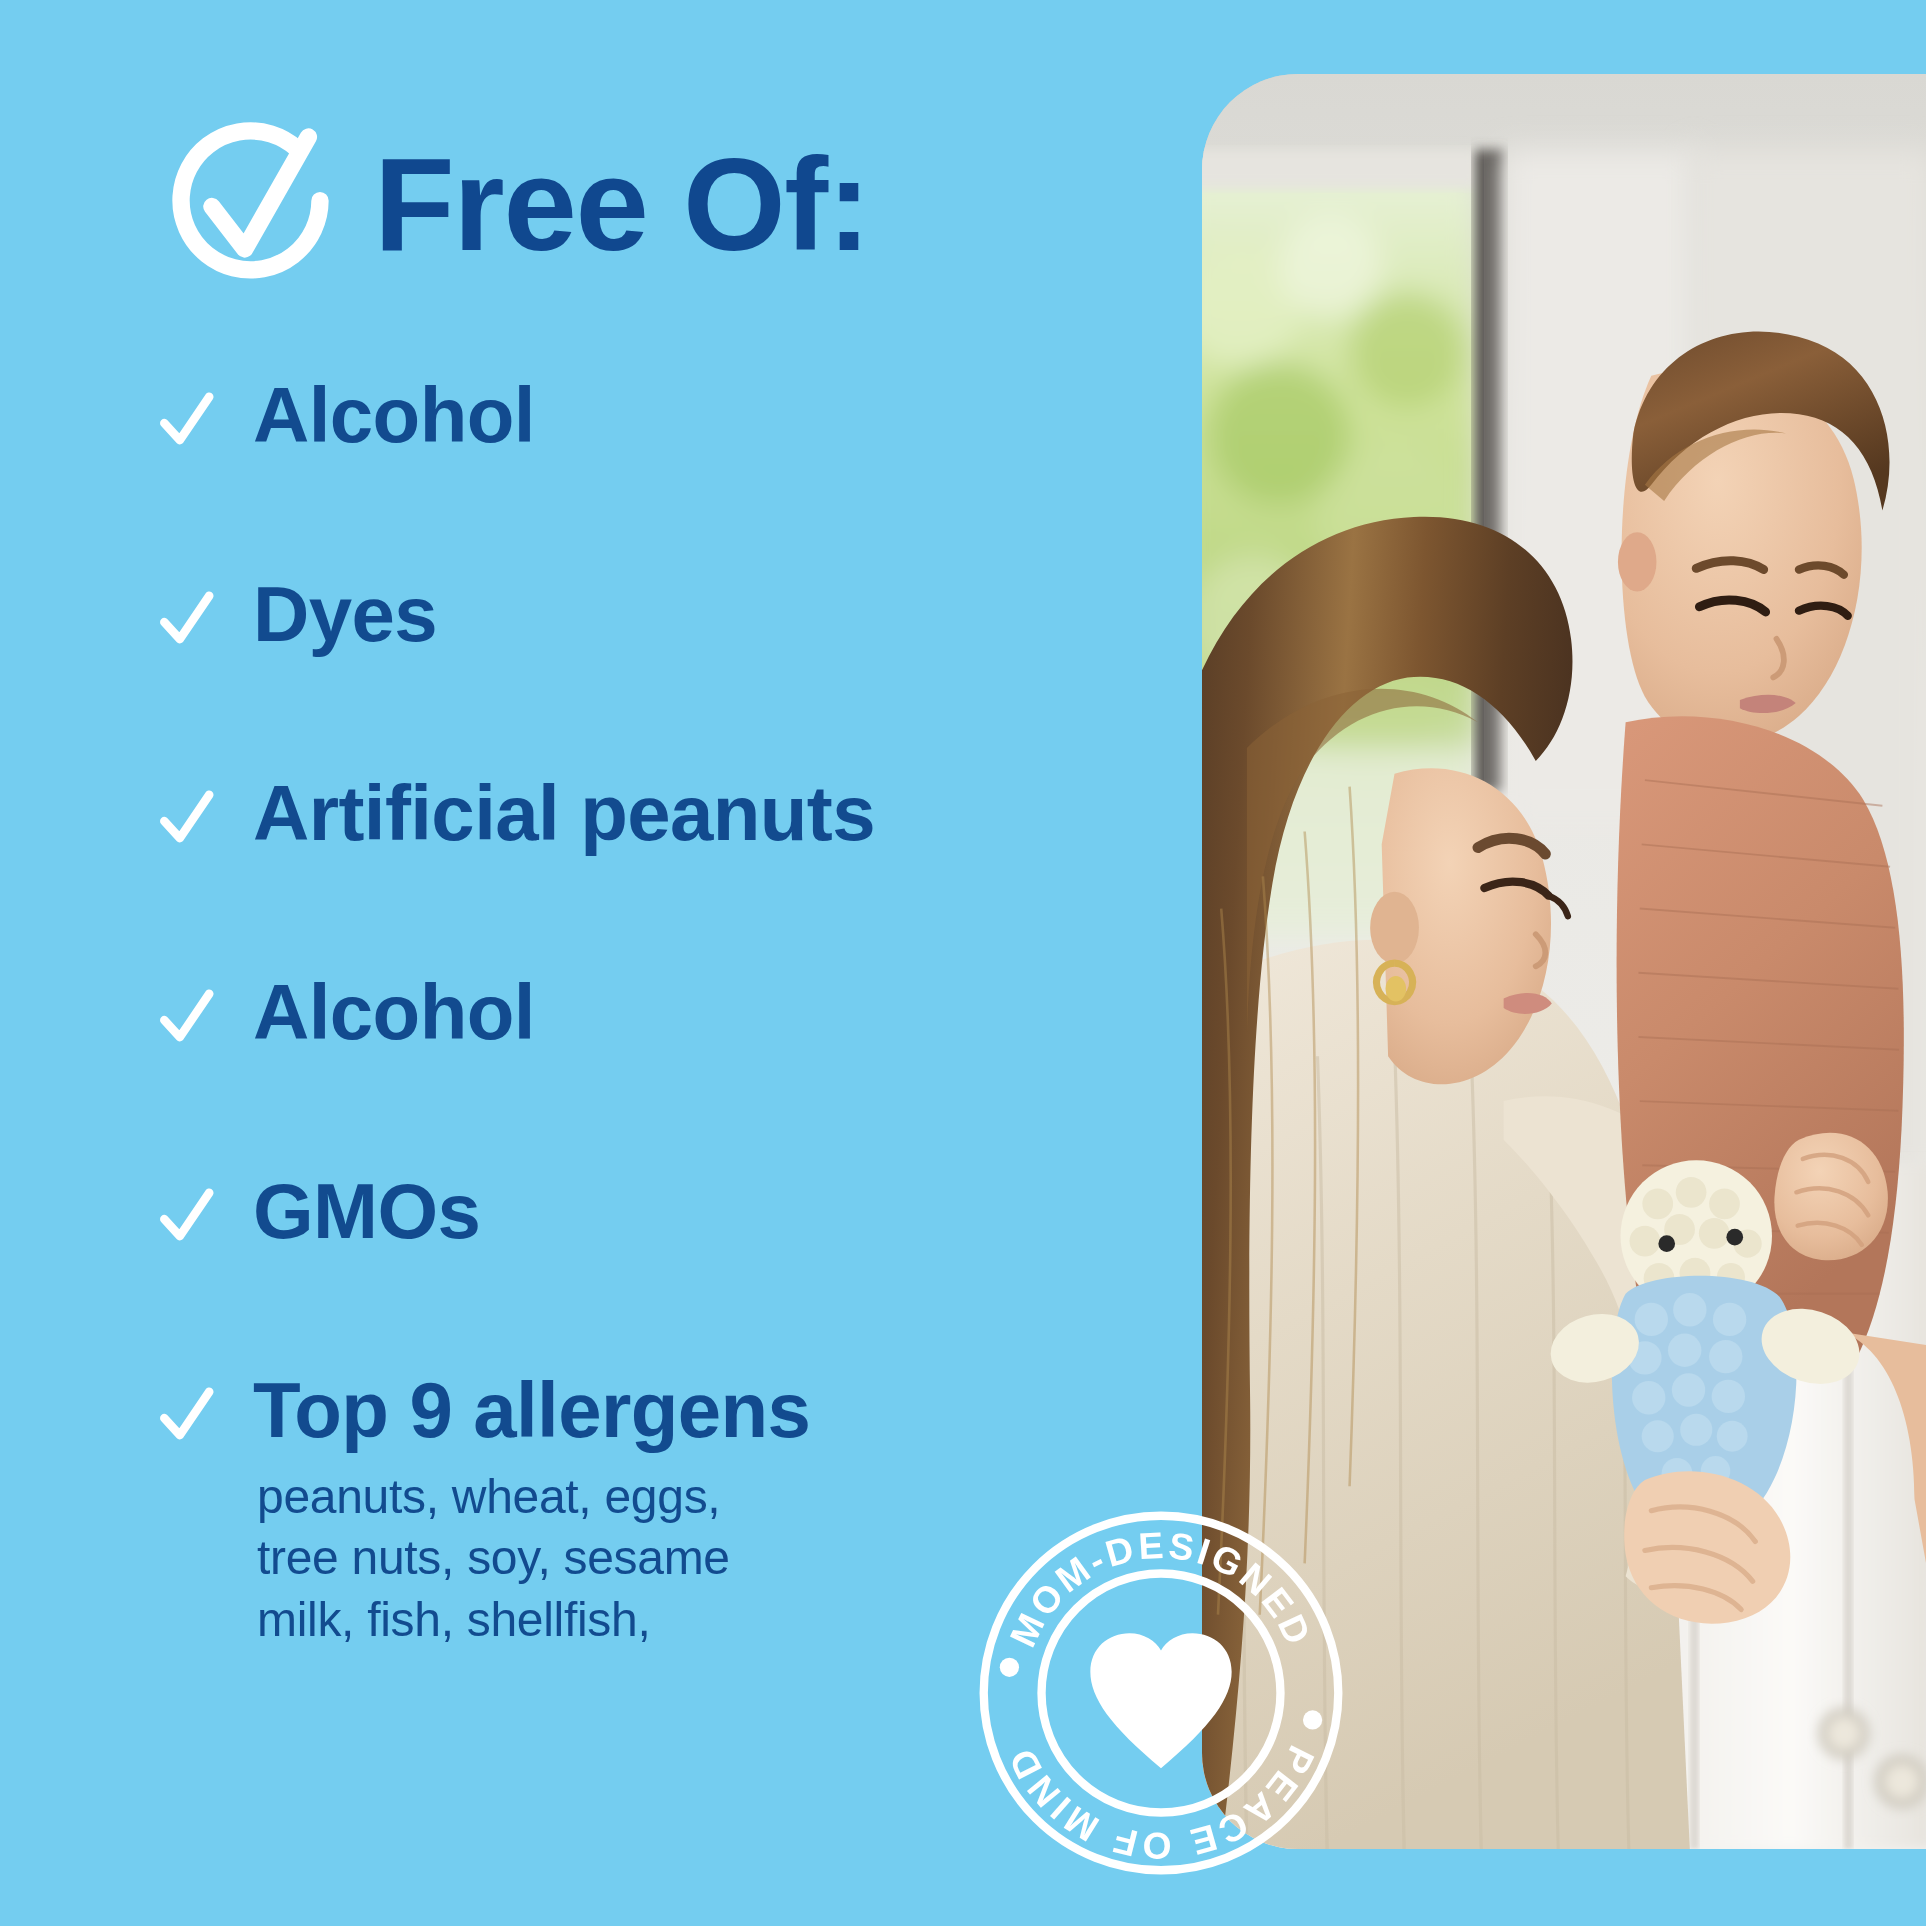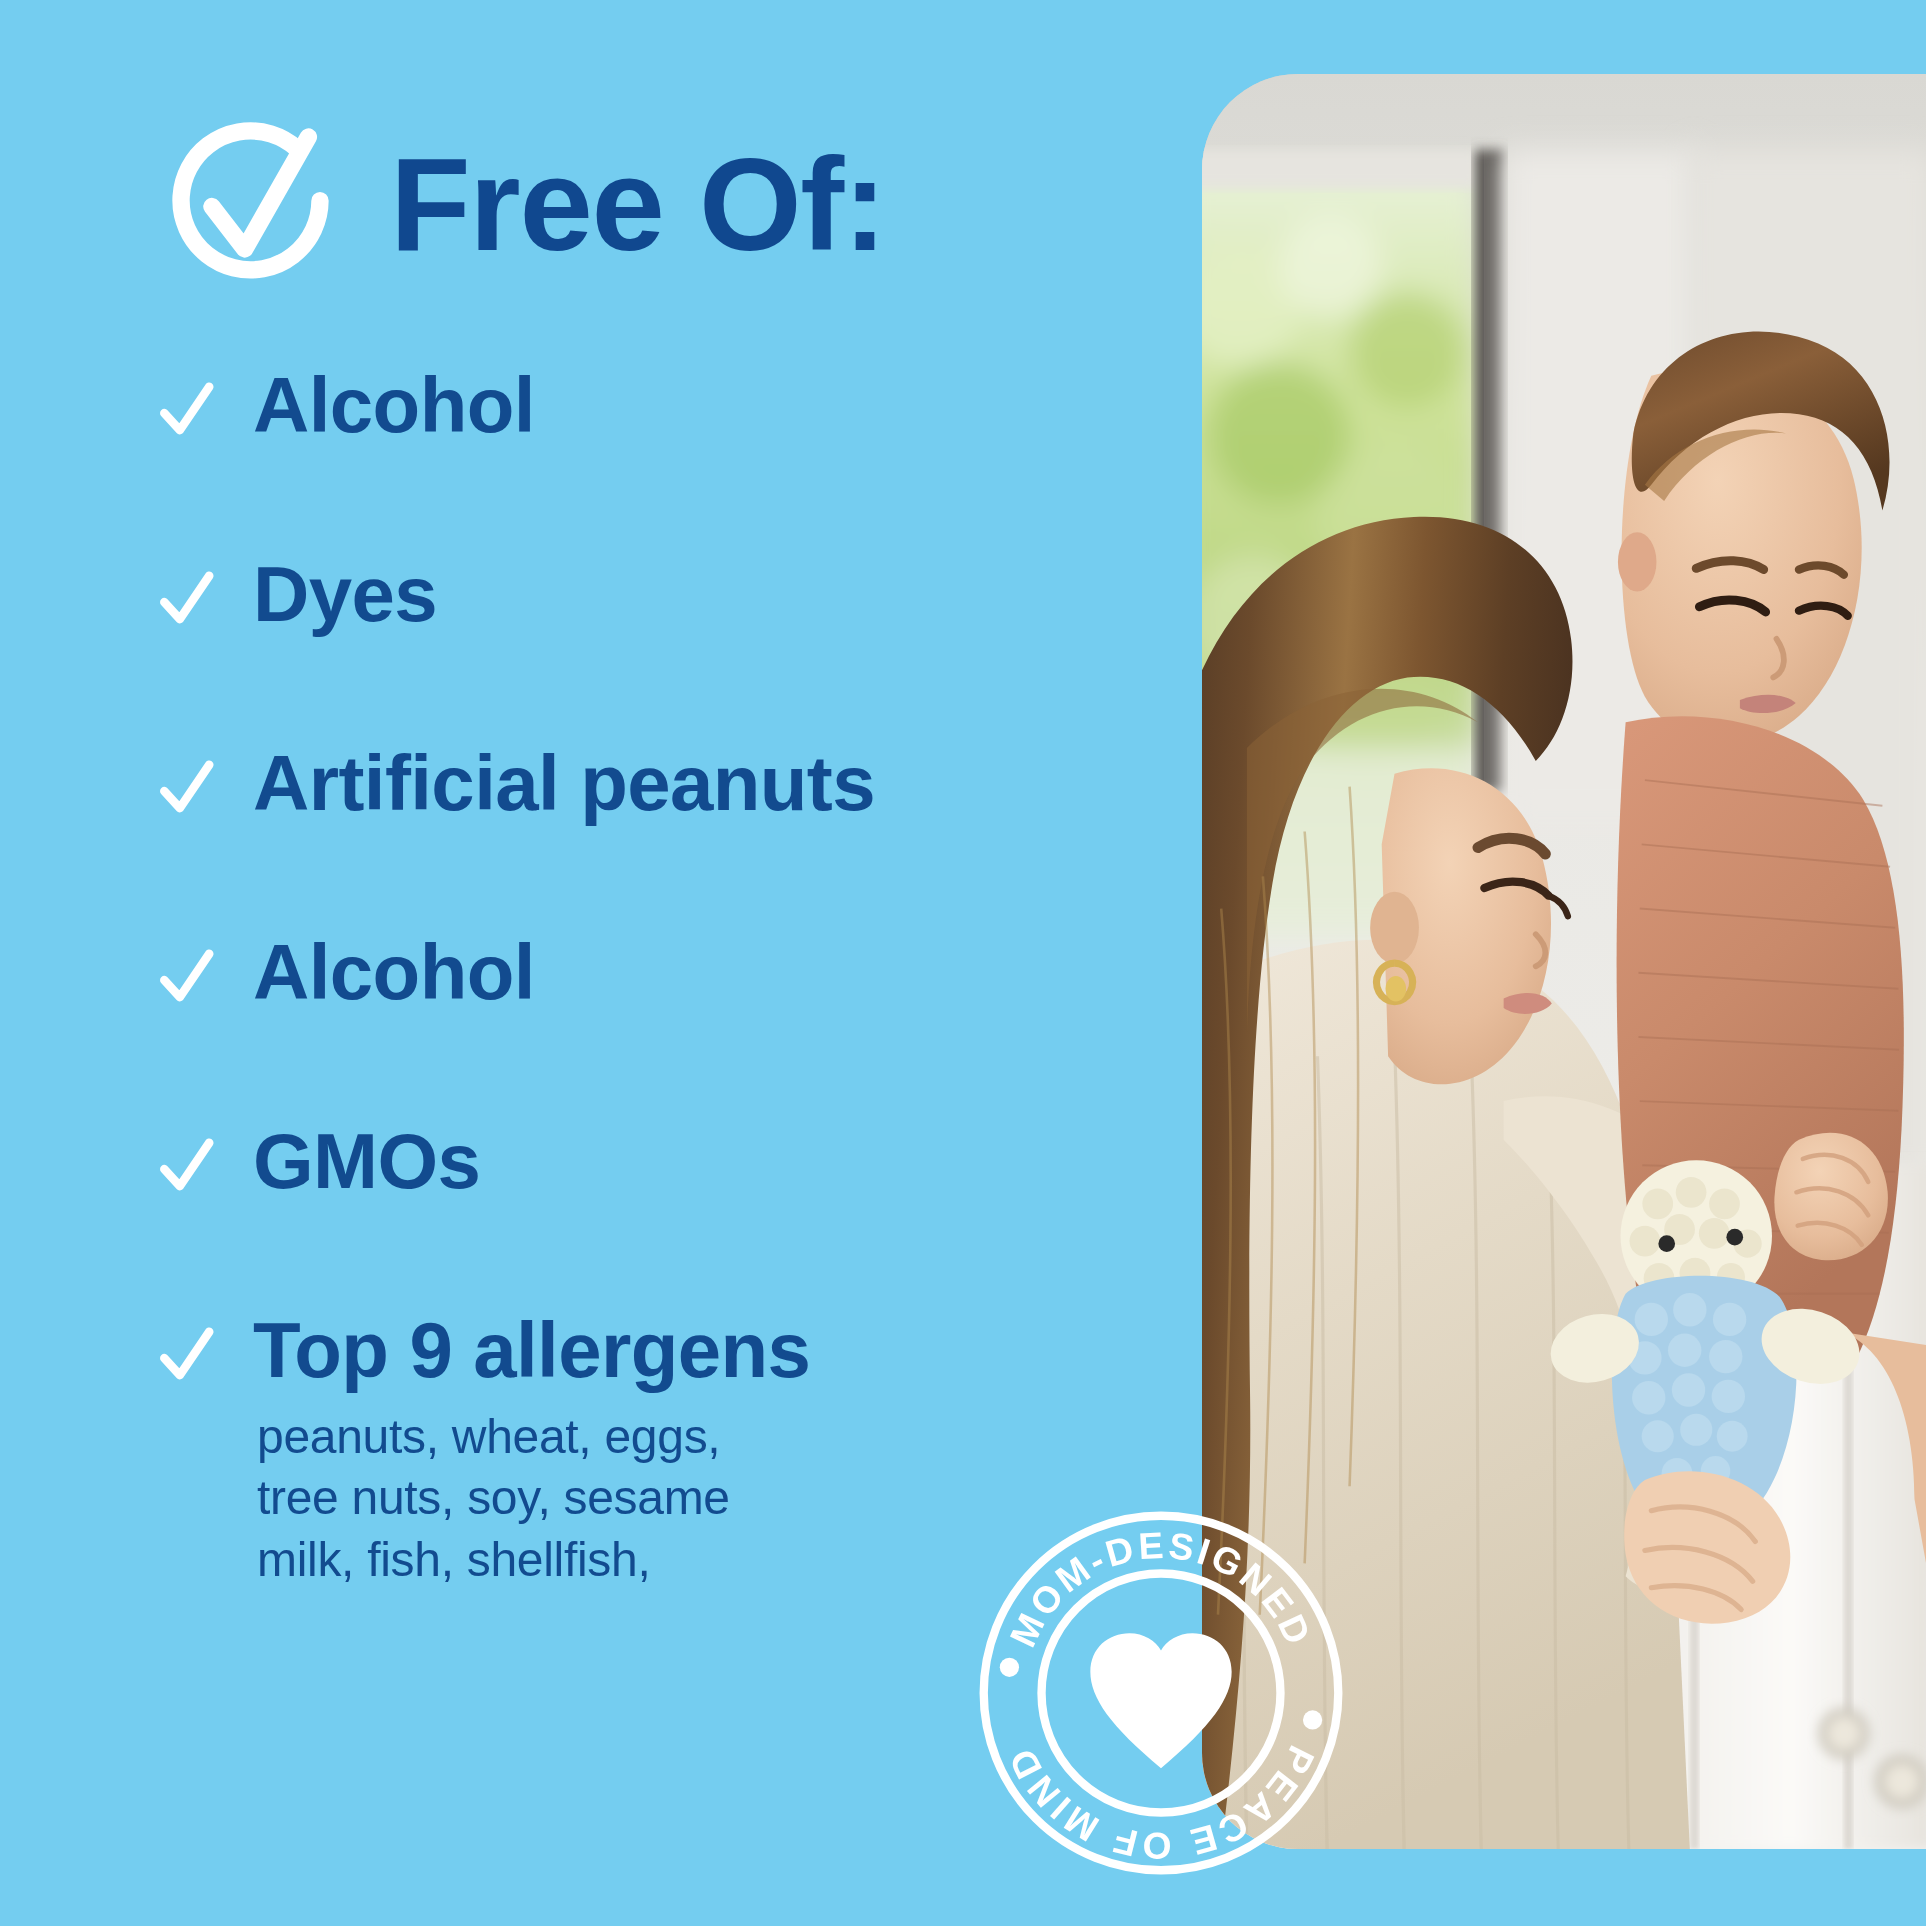--- a/index.html
+++ b/index.html
@@ -40,35 +40,36 @@
     width:193px; height:193px;
     flex:0 0 193px;
     margin-top:-6.4px;
   }
   .page-title{
     font-size:132px;
     font-weight:bold;
     color:#10488f;
     letter-spacing:-1.3px;
     line-height:1;
-    margin-left:43px;
+    margin-left:27px;
     white-space:nowrap;
     transform:translateY(-3.9px);
   }
 
   
   .free-list{
     position:absolute;
     left:155px; top:365px;
     width:1002px;
     list-style:none;
   }
   .free-item{
     position:relative;
     height:189px;
+    margin-top:10px;
   }
   .free-item.last{ height:auto; }
 
   .tick-icon{
     position:absolute;
     left:0; top:14px;
     width:62px; height:62px;
   }
   .item-label{
     position:absolute;

